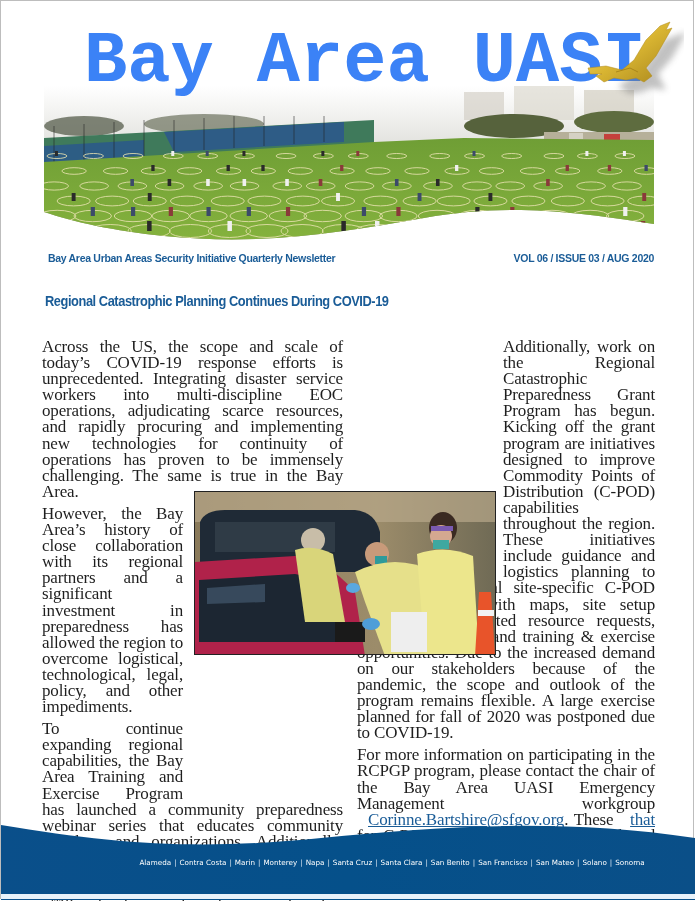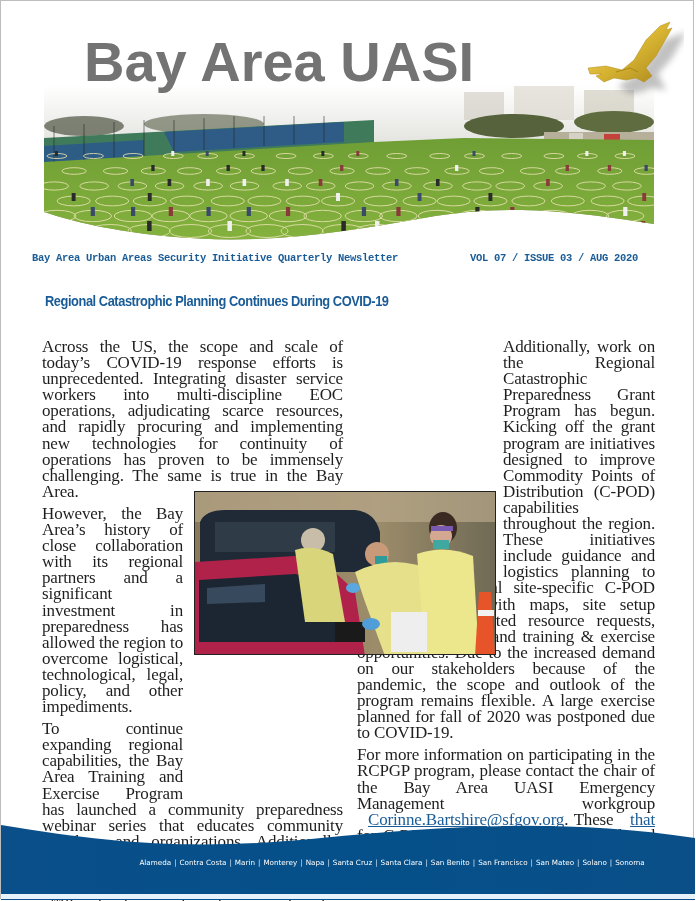--- a/index.html
+++ b/index.html
@@ -8,30 +8,30 @@
     background: #ffffff;
     font-family: "Liberation Serif", serif;
   }
   .page-frame {
     position: absolute; left: 0; top: 0; width: 694px; height: 899px;
     border: 1px solid #bdbdbd; box-sizing: border-box;
   }
   
   .masthead-title {
     position: absolute; left: 84px; top: 22px;
-    font-family: Liberation Sans, sans-serif; font-weight: bold;
-    font-size: 56px; letter-spacing: 0px; color: #737373;
+    font-family: Liberation Mono, monospace; font-weight: bold;
+    font-size: 72px; letter-spacing: 0px; color: #3b82f6;
     line-height: 80px; z-index: 3; white-space: nowrap;
   }
   .eagle { position: absolute; left: 586px; top: 20px; width: 98px; height: 82px; z-index: 4; }
   .banner { position: absolute; left: 44px; top: 86px; width: 610px; height: 160px; z-index: 1; }
   .subtitle-row {
-    position: absolute; left: 32px; top: 250px; width: 606px; height: 16px;
+    position: absolute; left: 48px; top: 250px; width: 606px; height: 16px;
     display: flex; justify-content: space-between; align-items: center;
-    font-family: Liberation Mono, monospace; font-weight: bold; font-size: 10.5px;
+    font-family: Liberation Sans, sans-serif; font-weight: bold; font-size: 10.5px;
     color: #1a5c97; letter-spacing: -0.3px;
   }
   .article-title {
     position: absolute; left: 45px; top: 293px;
     font-family: "Liberation Sans", sans-serif; font-weight: bold; font-size: 14.6px;
     color: #1a5c97; letter-spacing: -0.5px; transform: scaleX(0.88); transform-origin: left;
     white-space: nowrap;
   }
   .col {
     position: absolute; font-size: 17px; line-height: 16.1px; color: #1e1e1e;
@@ -277,21 +277,21 @@
       <feGaussianBlur stdDeviation="3"></feGaussianBlur>
     </filter>
   </defs>
   <path d="M24 58 L46 44 L70 12 L92 4 L86 16 L78 30 L64 46 L72 62 L58 60 L48 64 L36 66 Z" fill="#777" opacity="0.45" filter="url(#shadow)" transform="translate(8,8)"></path>
   <path d="M2 48 L20 46 L36 50 L48 40 L60 20 L74 6 L84 2 L80 10 L86 8 L78 22 L70 36 L60 48 L66 56 L58 62 L50 58 L40 60 L28 58 L18 62 L10 56 L16 54 L4 54 Z" fill="url(#gold)" stroke="#b08a1c" stroke-width="0.5"></path>
   <path d="M30 52 L44 48 L52 52" fill="none" stroke="#a17d17" stroke-width="0.8"></path>
 </svg>
 
 <div class="subtitle-row">
   <span>Bay Area Urban Areas Security Initiative Quarterly Newsletter</span>
-  <span>VOL 07 / ISSUE 03 / AUG 2020</span>
+  <span>VOL 06 / ISSUE 03 / AUG 2020</span>
 </div>
 
 <div class="article-title">Regional Catastrophic Planning Continues During COVID-19</div>
 
 <div class="photo">
   <svg width="302" height="164" viewBox="0 0 302 164" preserveAspectRatio="none">
     <defs>
       <linearGradient id="bgph" x1="0" y1="0" x2="1" y2="0">
         <stop offset="0" stop-color="#8a7a5a"></stop>
         <stop offset="0.6" stop-color="#9c8c6a"></stop>

